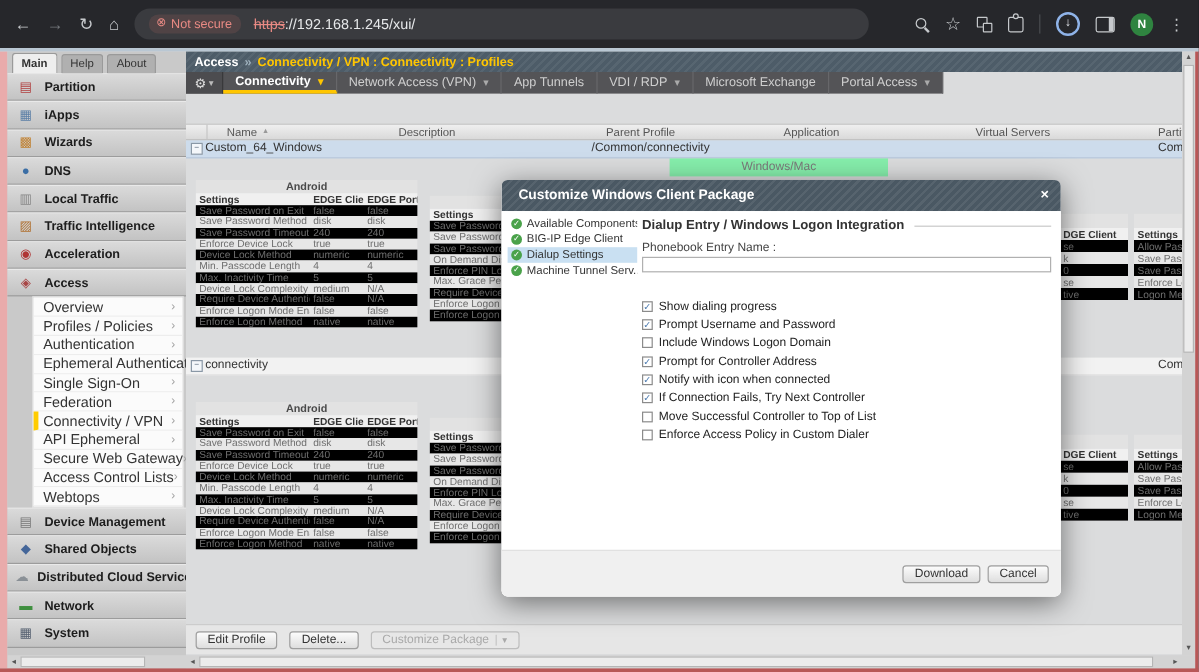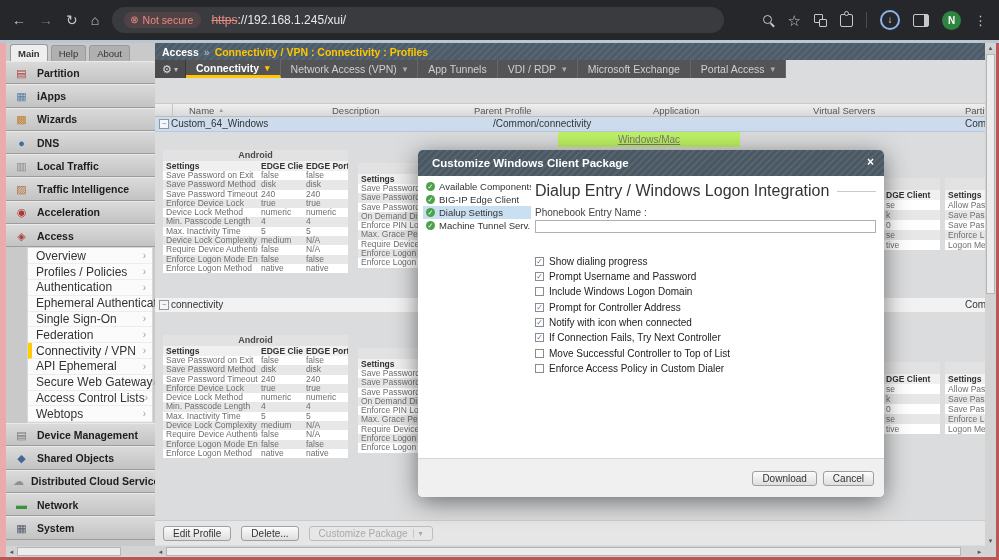--- a/index.html
+++ b/index.html
@@ -69,27 +69,27 @@
   .th{position:absolute;top:1px;font-size:9.5px;color:#555;white-space:nowrap;}
   .th.clip{width:22px;overflow:hidden;}
   .sort{font-size:6px;color:#999;margin-left:4px;vertical-align:2px;}
   .trow{position:absolute;left:155px;width:830px;height:14px;font-size:10px;color:#333;}
   .trow.sel{background:#cddcec;border-bottom:1px solid #b8c8da;}
   .trow.plain{background:#f2f2f2;border-bottom:1px solid #dddddd;}
   .expander{position:absolute;left:4px;top:2px;width:8px;height:8px;border:1px solid #8a98a6;background:#f4f7fa;font-size:7px;line-height:7px;text-align:center;color:#567;}
   .c-name{position:absolute;left:16px;top:1px;}
   .c-parent{position:absolute;left:338px;top:1px;}
   .c-part{position:absolute;left:810px;top:1px;width:20px;overflow:hidden;white-space:nowrap;}
-  .platform-tab{position:absolute;left:558px;top:92px;width:182px;height:15px;background:#bef264;color:#7a7a7a;font-size:10px;line-height:15px;text-align:center;text-decoration:underline;}
+  .platform-tab{position:absolute;left:558px;top:92px;width:182px;height:15px;background:#86efac;color:#7a7a7a;font-size:10px;line-height:15px;text-align:center;}
   
   .mt{position:absolute;font-size:8.5px;color:#6e6e6e;overflow:hidden;}
   .mt-cap{height:11px;line-height:11px;text-align:center;background:#e2e2e2;color:#4a4a4a;font-weight:bold;font-size:9px;}
   .mt-hr{display:flex;height:10px;background:#f0f0f0;}
   .mt-hc{font-weight:bold;color:#333;font-size:8.5px;line-height:10px;padding-left:3px;box-sizing:border-box;white-space:nowrap;overflow:hidden;flex:none;}
-  .mt-r{display:flex;height:9.3px;background:#ffffff;}
+  .mt-r{display:flex;height:9.3px;background:#000000;}
   .mt-r.alt{background:#e7e7e7;}
   .mt-c{line-height:9.3px;padding-left:3px;white-space:nowrap;overflow:hidden;box-sizing:border-box;flex:none;}
   .mt.rt .mt-cap{height:12px;}
   .mt.rt .mt-r{height:10px;}
   .mt.rt .mt-c{line-height:10px;}
   
   .btn-strip{position:absolute;left:155px;top:480px;width:830px;height:25px;background:#e6e6e6;border-top:1px solid #cccccc;box-sizing:border-box;display:flex;align-items:center;gap:10px;padding-left:8px;}
   .btn{display:inline-flex;align-items:center;gap:5px;background:linear-gradient(#fcfcfc,#dedede);border:1px solid #9f9f9f;border-radius:3px;font-size:10px;color:#333;padding:0 9px;height:15px;box-sizing:border-box;white-space:nowrap;}
   .btn.disabled{color:#a9a9a9;border-color:#bdbdbd;background:#e7e7e7;}
   .b-caret{font-size:8px;color:#a9a9a9;border-left:1px solid #c5c5c5;padding-left:5px;}
@@ -105,21 +105,21 @@
   .m-title{margin-left:14px;font-size:11.5px;font-weight:bold;color:#fff;}
   .m-close{position:absolute;right:10px;top:5px;color:#fff;font-weight:bold;font-size:12px;line-height:14px;}
   .modal-body{position:absolute;top:26px;left:0;right:0;bottom:0;background:#fff;border-radius:0 0 5px 5px;}
   #mtree{position:absolute;left:5px;top:4px;width:108px;}
   .tree-item{display:flex;align-items:center;gap:4px;height:13px;padding-left:3px;}
   .tree-item.sel{background:#c9e0f2;}
   .tree-ic{flex:0 0 9px;width:9px;height:9px;background:#4aa24a;color:#fff;border-radius:50%;font-size:7px;line-height:9px;text-align:center;}
   .tree-lab{font-size:9.5px;color:#333;white-space:nowrap;overflow:hidden;}
   .mc{position:absolute;left:117px;top:6px;width:341px;}
   .fs-head{display:flex;align-items:center;}
-  .fs-title{font-size:16px;font-weight:normal;color:#333;white-space:nowrap;}
+  .fs-title{font-size:11px;font-weight:bold;color:#333;white-space:nowrap;}
   .fs-line{flex:1;height:1px;background:#c9c9c9;margin-left:8px;}
   .f-lab{font-size:10px;color:#444;margin-top:7px;}
   .f-input{display:block;width:100%;height:13px;border:1px solid #b0b0b0;font-size:10px;padding:0 3px;box-sizing:border-box;margin-top:2px;font-family:inherit;color:#222;background:#fff;}
   .f-row{display:flex;margin-top:8px;}
   .f-col{width:165px;}
   .f-col2{width:171px;margin-left:5px;}
   #mchecks{margin-top:23px;display:flex;flex-direction:column;gap:5.4px;}
   .cb-row{display:flex;align-items:center;gap:5px;height:10px;}
   .cb-box{width:9px;height:9px;border:1px solid #8b8b8b;background:#fff;font-size:8px;line-height:8px;text-align:center;color:#4e7cb0;box-sizing:border-box;flex:none;}
   .cb-lab{font-size:10px;color:#222;white-space:nowrap;}
@@ -303,21 +303,21 @@
           <div class="tab">
             <span class="tab-lab">Portal Access</span>
             <span class="tab-caret">▾</span>
           </div>
         </div>
     </div>
 
     <div id="tbl-head">
         <span class="th" style="left: 34px;">Name<span class="sort">▲</span></span>
         <span class="th" style="left: 177px;">Description</span>
-        <span class="th" style="left: 319px;">Parent Profile</span>
+        <span class="th" style="left: 350px;">Parent Profile</span>
         <span class="th" style="left: 498px;">Application</span>
         <span class="th" style="left: 658px;">Virtual Servers</span>
         <span class="th clip" style="left: 810px;">Partition</span>
       </div>
     <div class="trow sel" style="top:77px">
       <span class="expander">−</span>
       <span class="c-name">Custom_64_Windows</span>
       <span class="c-parent">/Common/connectivity</span>
       <span class="c-part">Common</span>
     </div>

